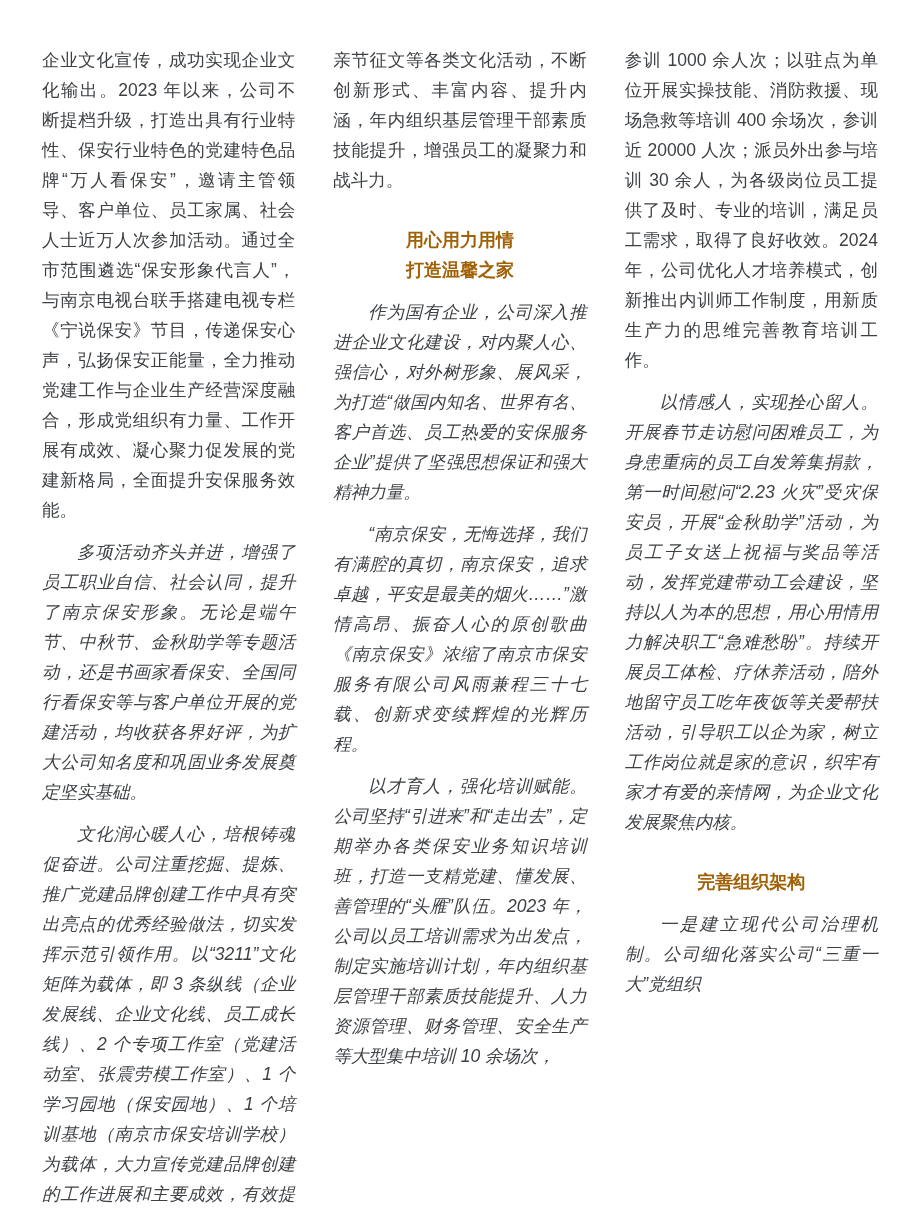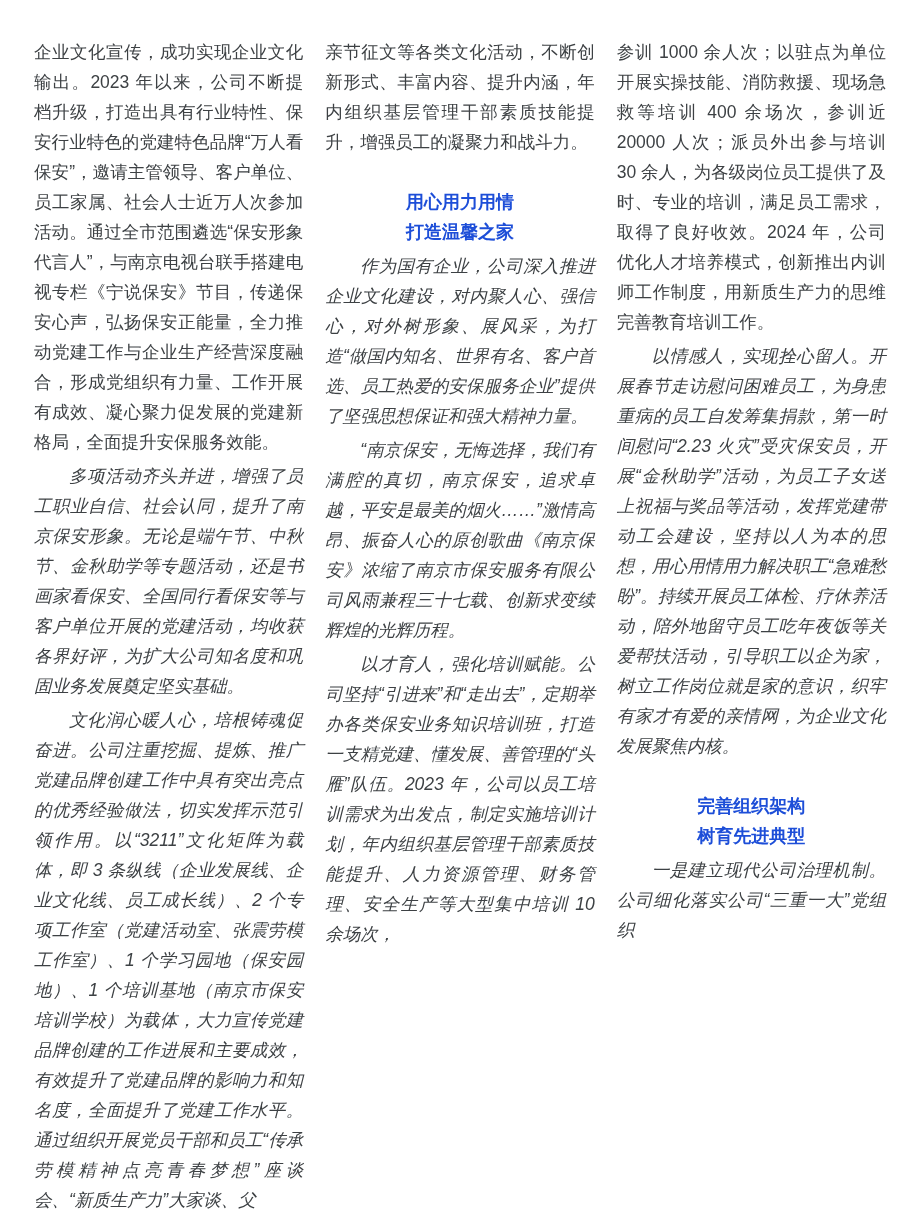--- a/index.html
+++ b/index.html
@@ -20,34 +20,34 @@
     display: flex;
     gap: 14px;
     overflow: hidden;
     background: #ffffff;
   }
   .col {
     flex: 1 1 0;
     min-width: 0;
   }
   .para {
-    margin: 4px;
+    margin: 12px;
     font-size: 17.5px;
     line-height: 30px;
     text-align: justify;
     color: #3d4144;
     word-break: normal;
   }
   .ind { text-indent: 2em; font-style: italic; }
   .heading {
     margin: 30px 0 0 0;
     font-size: 18px;
     line-height: 30px;
     font-weight: 700;
-    color: #1d4ed8;
+    color: #a16207;
     text-align: center;
   }
   .heading span { display: block; }
 </style>
 </head>
 <body>
 
 <div class="page">
 
   <div class="col">
@@ -65,18 +65,17 @@
     <p class="para ind">作为国有企业，公司深入推进企业文化建设，对内聚人心、强信心，对外树形象、展风采，为打造“做国内知名、世界有名、客户首选、员工热爱的安保服务企业”提供了坚强思想保证和强大精神力量。</p>
     <p class="para ind">“南京保安，无悔选择，我们有满腔的真切，南京保安，追求卓越，平安是最美的烟火……”激情高昂、振奋人心的原创歌曲《南京保安》浓缩了南京市保安服务有限公司风雨兼程三十七载、创新求变续辉煌的光辉历程。</p>
     <p class="para ind">以才育人，强化培训赋能。公司坚持“引进来”和“走出去”，定期举办各类保安业务知识培训班，打造一支精党建、懂发展、善管理的“头雁”队伍。2023 年，公司以员工培训需求为出发点，制定实施培训计划，年内组织基层管理干部素质技能提升、人力资源管理、财务管理、安全生产等大型集中培训 10 余场次，</p>
   </div>
 
   <div class="col">
     <p class="para">参训 1000 余人次；以驻点为单位开展实操技能、消防救援、现场急救等培训 400 余场次，参训近 20000 人次；派员外出参与培训 30 余人，为各级岗位员工提供了及时、专业的培训，满足员工需求，取得了良好收效。2024 年，公司优化人才培养模式，创新推出内训师工作制度，用新质生产力的思维完善教育培训工作。</p>
     <p class="para ind">以情感人，实现拴心留人。开展春节走访慰问困难员工，为身患重病的员工自发筹集捐款，第一时间慰问“2.23 火灾”受灾保安员，开展“金秋助学”活动，为员工子女送上祝福与奖品等活动，发挥党建带动工会建设，坚持以人为本的思想，用心用情用力解决职工“急难愁盼”。持续开展员工体检、疗休养活动，陪外地留守员工吃年夜饭等关爱帮扶活动，引导职工以企为家，树立工作岗位就是家的意识，织牢有家才有爱的亲情网，为企业文化发展聚焦内核。</p>
     <h3 class="heading">
       <span>完善组织架构</span>
-      <span>树育先进典型</span>
     </h3>
     <p class="para ind">一是建立现代公司治理机制。公司细化落实公司“三重一大”党组织</p>
   </div>
 
 </div>
 
 </body></html>

